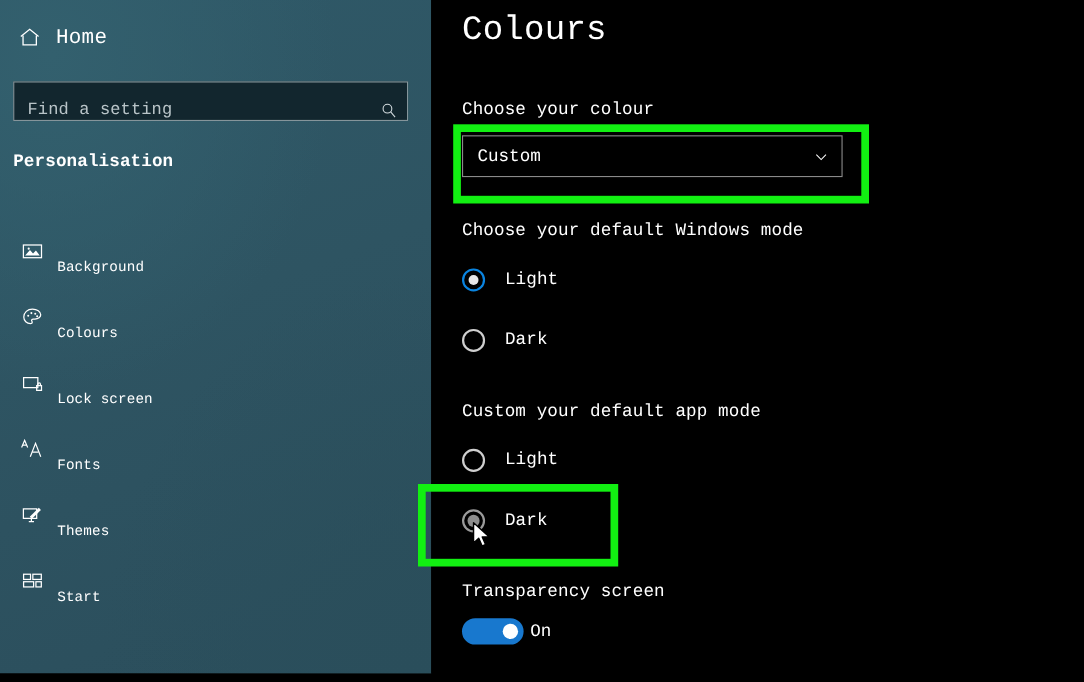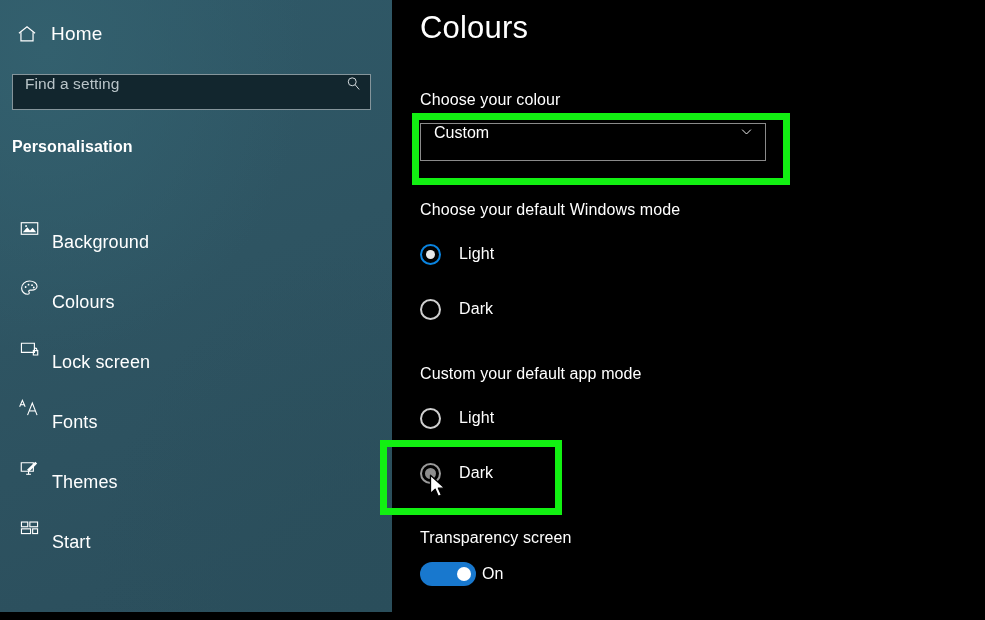--- a/index.html
+++ b/index.html
@@ -13,20 +13,21 @@
     overflow: hidden;
     font-family: "Liberation Sans", sans-serif;
     -webkit-font-smoothing: antialiased;
   }
   .app {
     position: relative;
     width: 985px;
     height: 612px;
     background: #000000;
     overflow: hidden;
+    font-family: Liberation Mono, monospace;
   }
 
   
   .sidebar {
     position: absolute;
     left: 0; top: 0;
     width: 392px;
     height: 620px;
     background:
       radial-gradient(120% 90% at 12% 8%, #33606e 0%, rgba(51,96,110,0) 55%),
@@ -56,21 +57,21 @@
 
   .search-box {
     position: absolute;
     left: 12px; top: 74px;
     width: 359px;
     height: 36px;
     box-sizing: border-box;
     background: #12262e;
     border: 1px solid #85959b;
     display: flex;
-    align-items: flex-start;
+    align-items: flex-end;
     gap: 48px;
   }
   .search-placeholder {
     flex: 1;
     color: #b9c4c8;
     font-size: 15.5px;
     padding-left: 12px;
     letter-spacing: .1px;
   }
   .search-icon {
@@ -103,21 +104,21 @@
   }
   .nav-icon {
     width: 34px;
     display: flex;
     justify-content: center;
     align-items: center;
     flex: none;
   }
   .nav-label {
     color: #ffffff;
-    font-size: 18px;
+    font-size: 13px;
     margin-left: 6px;
     letter-spacing: .1px;
     margin-top: 28px;
   }
 
   
   .main {
     position: absolute;
     left: 392px; top: 0;
     width: 593px;
@@ -146,21 +147,21 @@
 
   .dropdown {
     position: absolute;
     left: 28px; top: 123px;
     width: 346px;
     height: 38px;
     box-sizing: border-box;
     background: #000000;
     border: 1px solid #8a8a8a;
     display: flex;
-    align-items: flex-start;
+    align-items: center;
   }
   .dropdown-value {
     flex: 1;
     color: #ffffff;
     font-size: 16px;
     padding-left: 13px;
   }
   .dropdown-arrow {
     width: 38px;
     display: flex;

